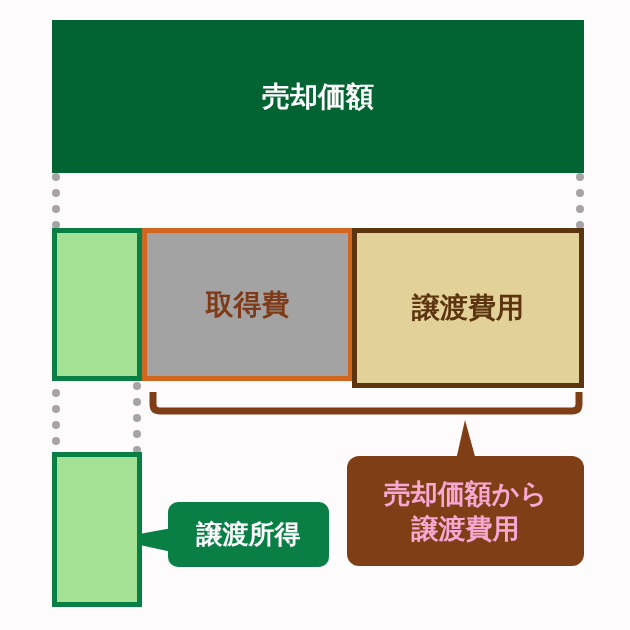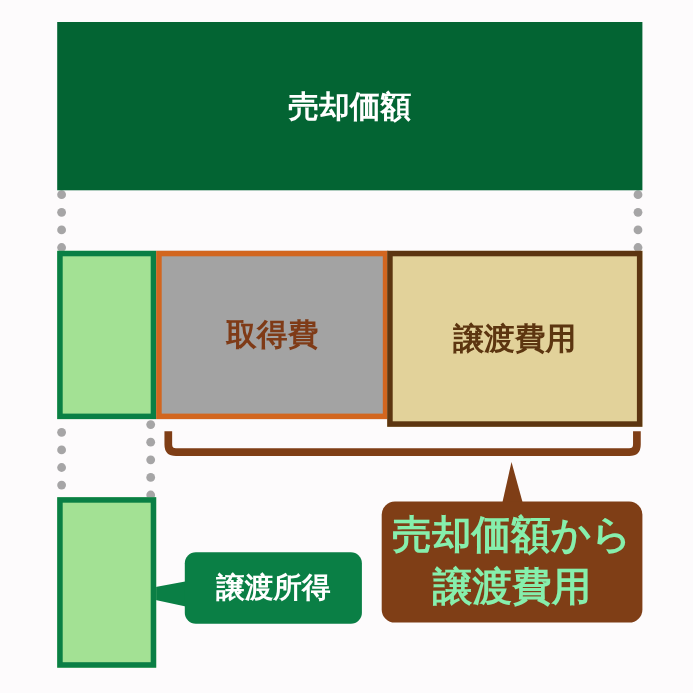--- a/index.html
+++ b/index.html
@@ -6,21 +6,21 @@
   body{width:630px;height:630px;background:#fdfbfc;position:relative;overflow:hidden;
        font-family:"DejaVu Sans","Liberation Sans",sans-serif;}
   .abs{position:absolute;box-sizing:border-box;}
   .txt{display:flex;align-items:center;justify-content:center;font-weight:bold;}
   #sale{left:52px;top:20px;width:532px;height:153px;background:#036433;color:#fff;font-size:28px;}
   #gsmall{left:52px;top:228px;width:90px;height:153px;background:#a3e194;border:5px solid #0a7f45;}
   #acq{left:142px;top:228px;width:211px;height:153px;background:#a3a3a3;border:5px solid #d2661f;color:#7f3b17;font-size:28px;}
   #trans{left:352px;top:228px;width:232px;height:160px;background:#e2d29a;border:5px solid #5c3510;color:#5c3510;font-size:28px;}
   #gbottom{left:52px;top:452px;width:90px;height:155px;background:#a3e194;border:5px solid #0a7f45;}
   #gbubble{left:168px;top:502px;width:161px;height:65px;background:#0a7f45;border-radius:10px;color:#fff;font-size:26px;}
-  #bbubble{left:347px;top:456px;width:237px;height:110px;background:#7f3e16;border-radius:12px;color:#86efac;font-size:36px;line-height:1.3;text-align:center;flex-direction:column;}
+  #bbubble{left:347px;top:456px;width:237px;height:110px;background:#7f3e16;border-radius:12px;color:#f9a8d4;font-size:27px;line-height:1.3;text-align:center;flex-direction:column;}
   svg{position:absolute;left:0;top:0;}
 </style>
 </head>
 <body>
 
 <svg width="630" height="630">
   <g fill="#a6a5a6">
     <circle cx="56" cy="177" r="4"></circle>
       <circle cx="56" cy="193" r="4"></circle>
       <circle cx="56" cy="209" r="4"></circle>

